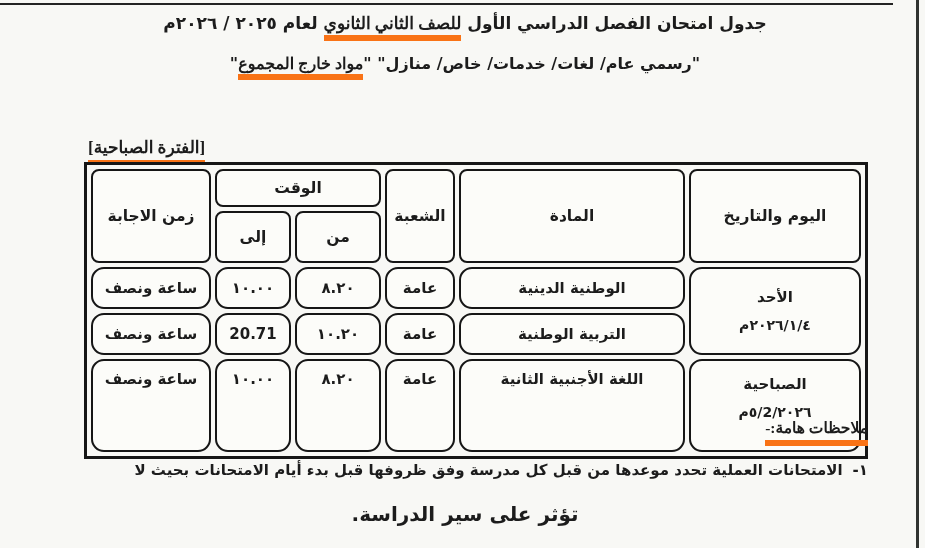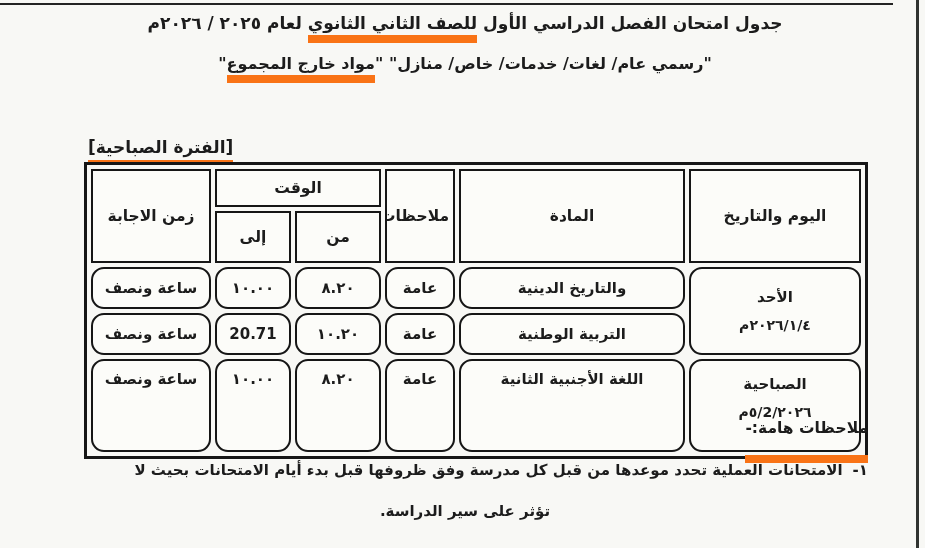--- a/index.html
+++ b/index.html
@@ -44,22 +44,23 @@
   }
   .doc-subtitle {
     position: absolute;
     top: 54px;
     right: 10px;
     width: 900px;
     text-align: center;
     font-size: 16px;
   }
   .u {
-    border-bottom: 8px solid #f97316;
+    border-bottom: 6px solid #f97316;
     padding-bottom: 2px;
+    font-family: Liberation Serif, serif;
   }
   .period-header {
     position: absolute;
     top: 110px;
     left: 88px;
     font-size: 17px;
     margin-top: 27px;
   }
   .period-header .u { padding-bottom: 3px; }
 
@@ -76,21 +77,21 @@
   }
   table.exam th, table.exam td {
     border: 2.5px solid #161616;
     background: #fcfcf9;
     text-align: center;
     vertical-align: middle;
     font-weight: bold;
     padding: 2px 4px;
     overflow: hidden;
   }
-  table.exam th { font-size: 15.5px; }
+  table.exam th { font-size: 15.5px; border-radius: 8px; }
   table.exam td { font-size: 15px; border-radius: 13px; }
   th.span-head {
     vertical-align: top;
     padding-top: 9px;
   }
   th.time-head { height: 30px; }
   tr.subhead th { height: 44px; }
   tr.r1 td, tr.r2 td { height: 34px; }
   tr.r3 td {
     height: 78px;
@@ -99,38 +100,38 @@
   }
   td.day-cell { line-height: 1.95; }
   td.day-cell .date { font-size: 14px; }
 
   .notes-heading {
     position: absolute;
     top: 419px;
     right: 57px;
     font-size: 15.5px;
   }
-  .notes-heading .u { padding-bottom: 18px; }
+  .notes-heading .u { padding-bottom: 4px; }
   .note-line1 {
     position: absolute;
     top: 461px;
     right: 57px;
     width: 810px;
     font-size: 15px;
     white-space: nowrap;
     text-align: right;
   }
   .note-line1 .marker { margin-left: 10px; }
   .note-line2 {
     position: absolute;
     top: 502px;
     right: 10px;
     width: 900px;
     text-align: center;
-    font-size: 15px;
+    font-size: 20px;
   }
 </style>
 </head>
 <body>
 
 <div class="top-rule"></div>
 <div class="right-rule"></div>
 
 <div class="doc-title">
   <span>جدول امتحان الفصل الدراسي الأول </span><span class="u">للصف الثاني الثانوي</span><span> لعام ٢٠٢٥ / ٢٠٢٦م</span>
@@ -150,36 +151,36 @@
       <col style="width:226px">
       <col style="width:70px">
       <col style="width:86px">
       <col style="width:76px">
       <col style="width:120px">
   </colgroup>
   <thead>
     <tr>
       <th rowspan="2" class="span-head">اليوم والتاريخ</th>
       <th rowspan="2" class="span-head">المادة</th>
-      <th rowspan="2" class="span-head">ملاحظات</th>
+      <th rowspan="2" class="span-head">الشعبة</th>
       <th colspan="2" class="time-head">الوقت</th>
       <th rowspan="2" class="span-head">زمن الاجابة</th>
     </tr>
     <tr class="subhead">
       <th>من</th>
       <th>إلى</th>
     </tr>
   </thead>
   <tbody>
     <tr class="r1">
       <td rowspan="2" class="day-cell">
         <div>الأحد</div>
         <div class="date">٢٠٢٦/١/٤م</div>
       </td>
-      <td>والتاريخ الدينية</td>
+      <td>الوطنية الدينية</td>
       <td>عامة</td>
       <td>٨.٢٠</td>
       <td>١٠.٠٠</td>
       <td>ساعة ونصف</td>
     </tr>
     <tr class="r2">
       <td>التربية الوطنية</td>
       <td>عامة</td>
       <td>١٠.٢٠</td>
       <td>20.71</td>

